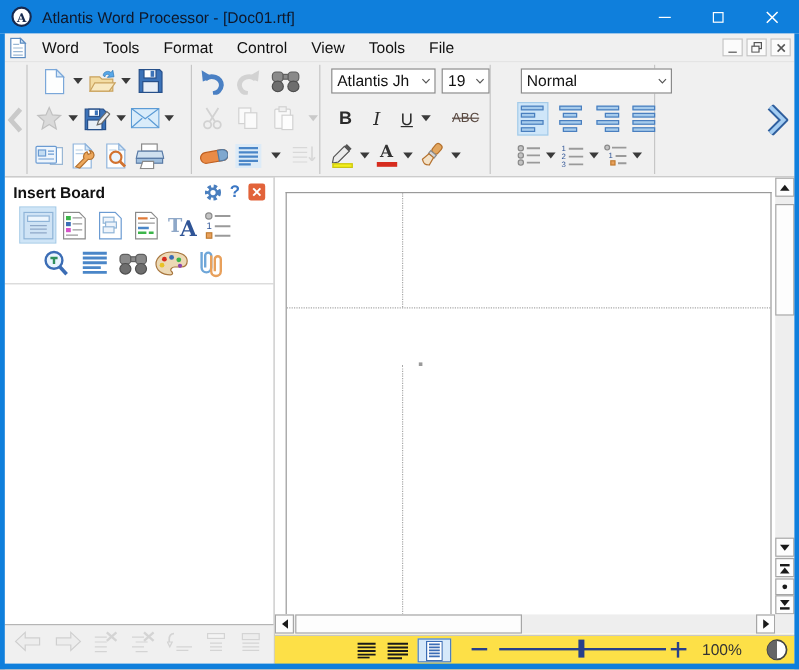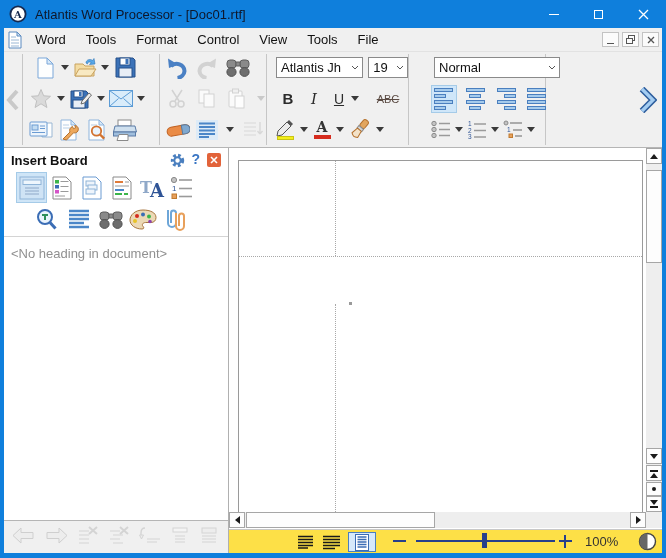--- a/index.html
+++ b/index.html
@@ -583,21 +583,20 @@
       </div>
       <div class="sb-ico">
         <svg width="26" height="26" fill="none" stroke-width="2">
           <path d="M6 3 v13 a4 4 0 0 0 8 0 V6 a2.5 2.5 0 0 0 -5 0 v10" stroke="#6ea6d8"></path>
           <path d="M14 6 v13 a4 4 0 0 0 8 0 V9 a2.5 2.5 0 0 0 -5 0 v10" stroke="#e8a05b"></path>
         </svg>
       </div>
     </div>
 
     <div class="sb-sep"></div>
-    <div class="sb-noheading">&lt;No heading in document&gt;</div>
 
     <div class="sb-bottombar">
       <div>
         <svg width="25" height="19">
             <path d="M10 2 L2 9.5 l8 7.5 v-4.5 h12 v-6 H10z" fill="#ededed" stroke="#cfcfcf"></path>
           </svg>
       </div>
       <div>
         <svg width="25" height="19">
             <path d="M15 2 L23 9.5 l-8 7.5 v-4.5 H3 v-6 h12z" fill="#ededed" stroke="#cfcfcf"></path>

